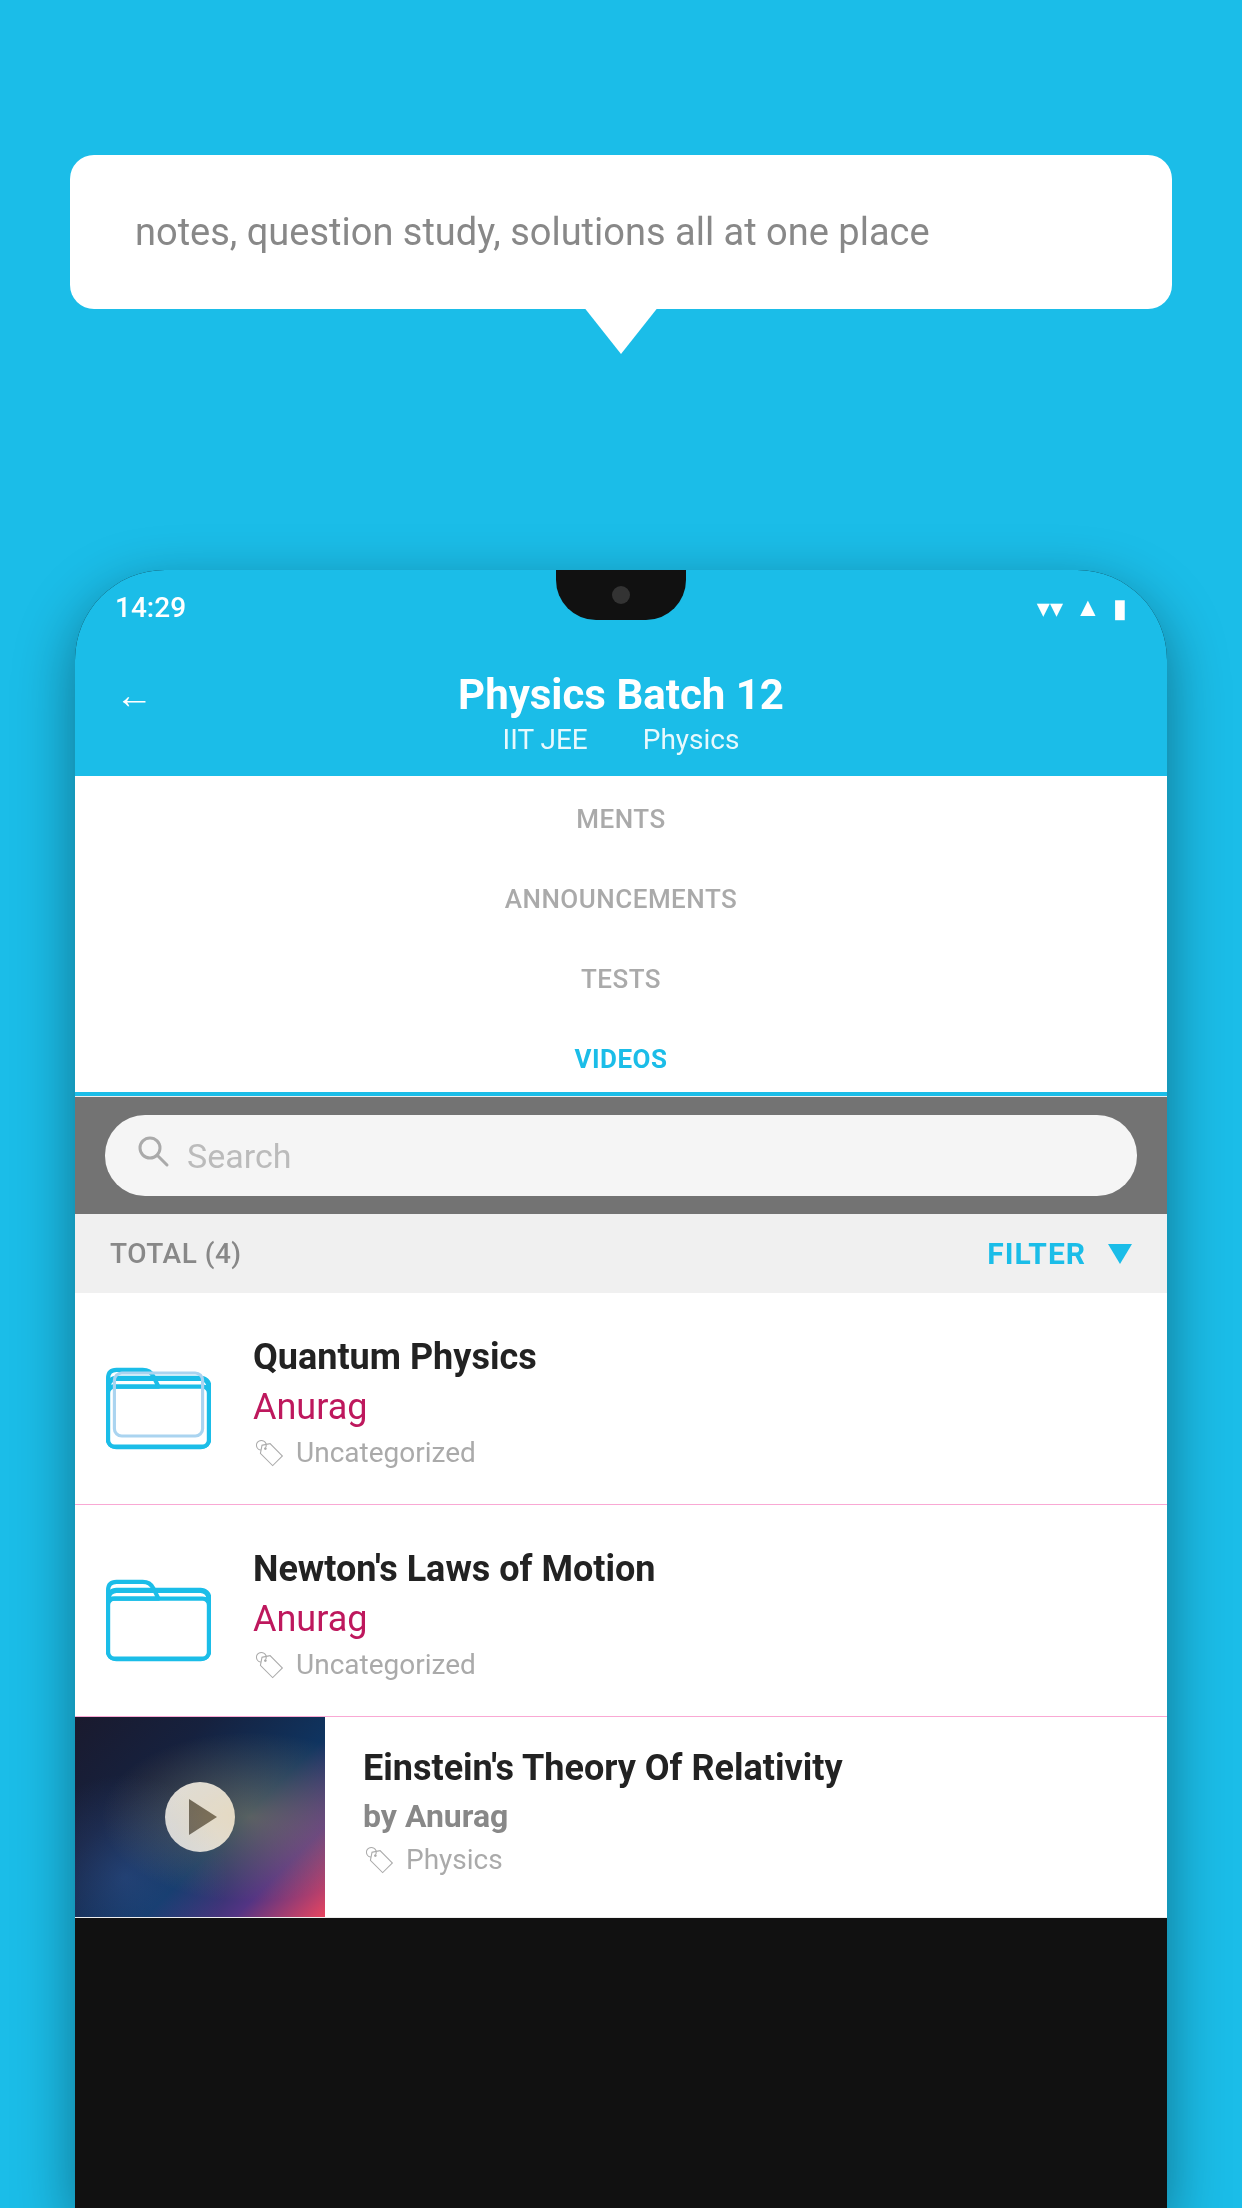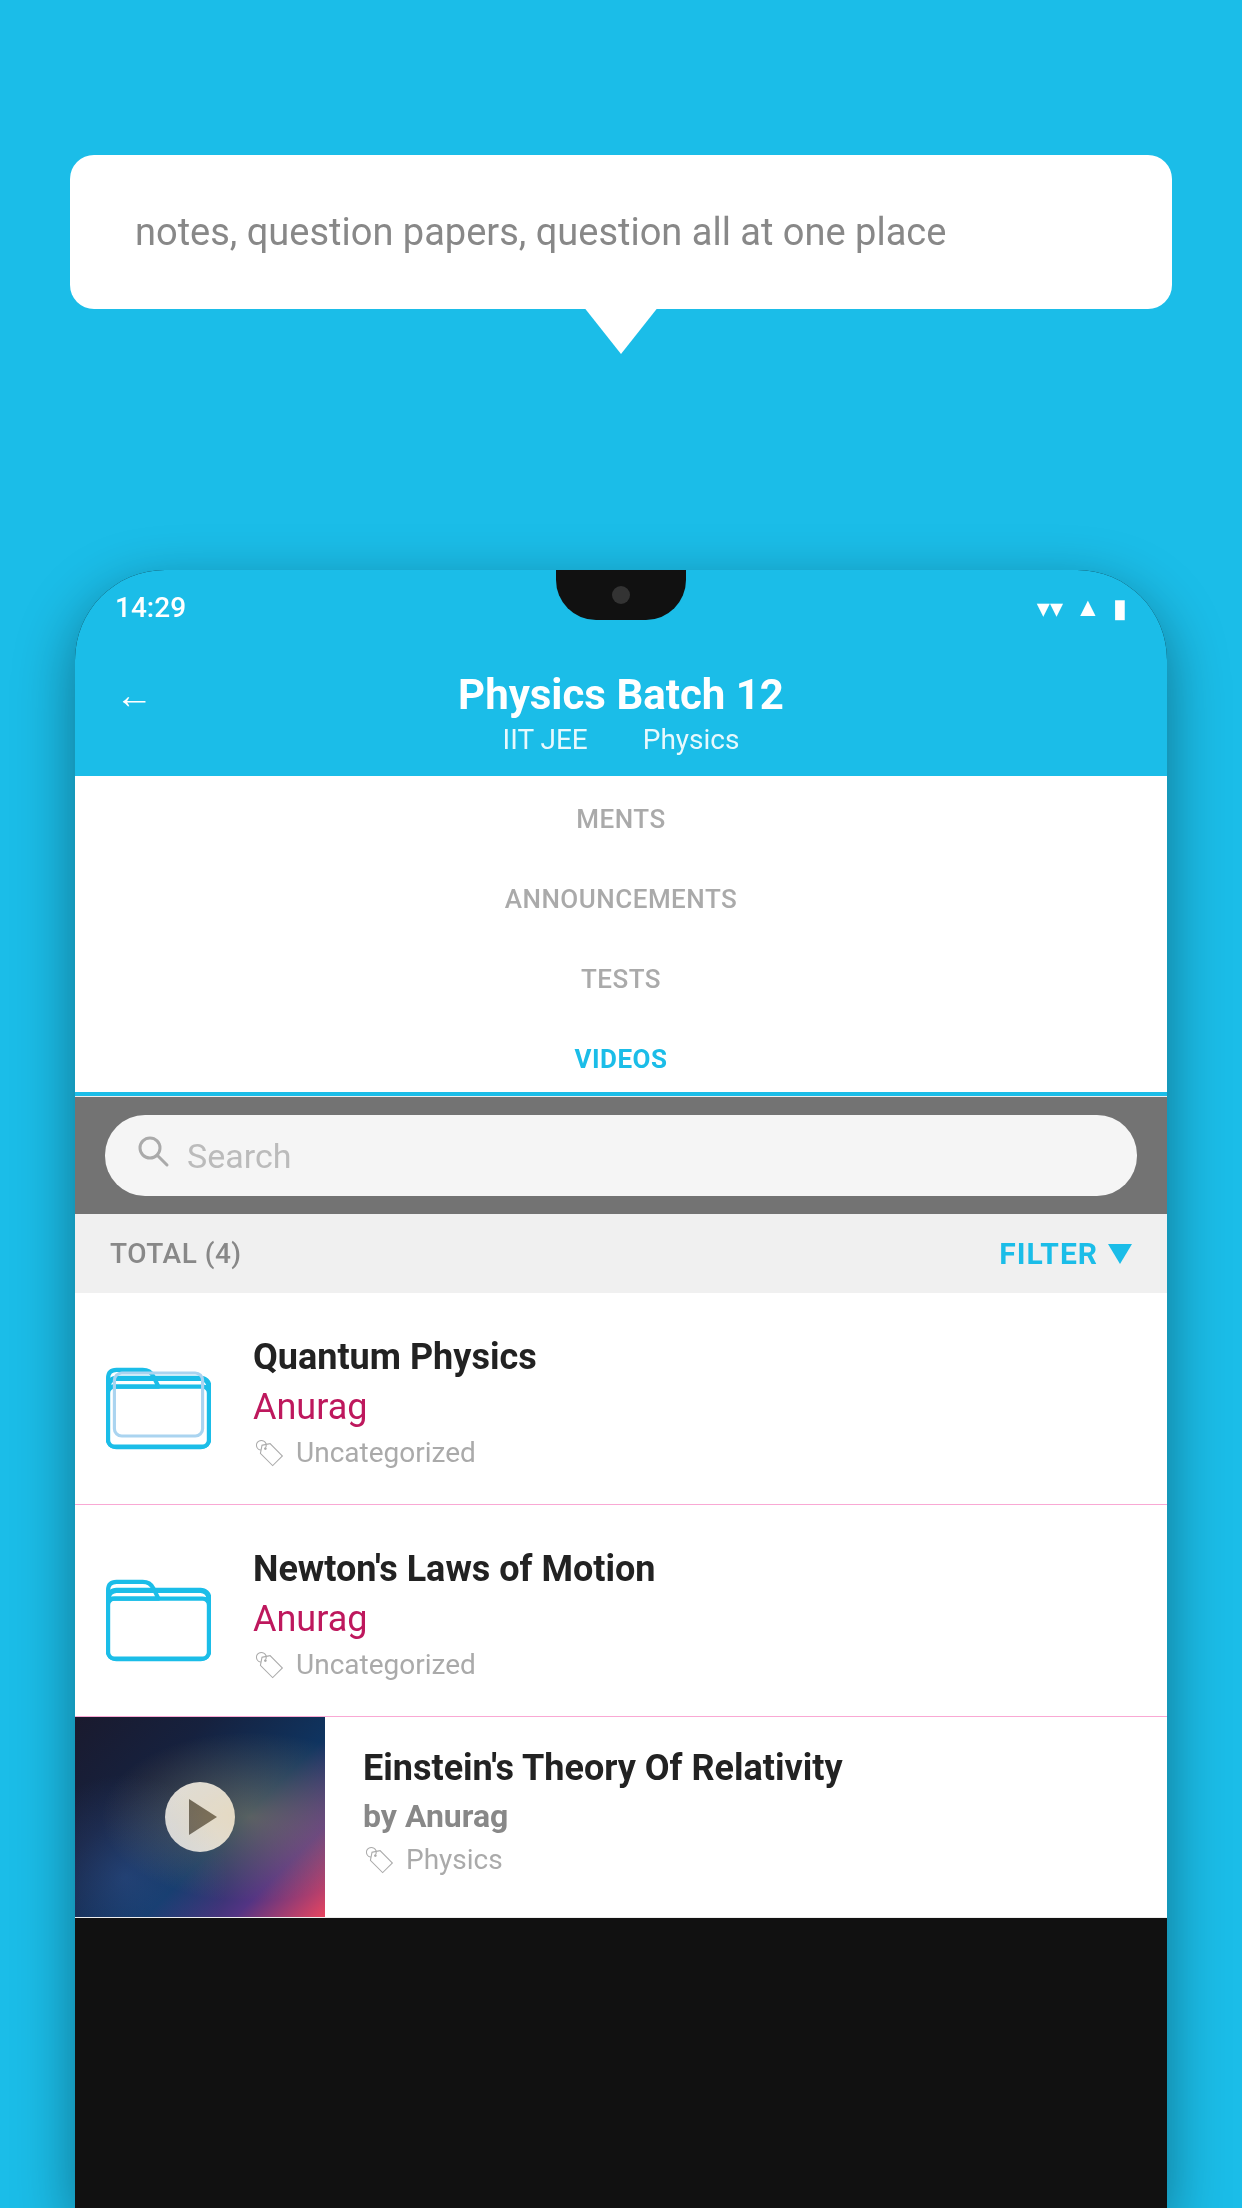--- a/index.html
+++ b/index.html
@@ -228,21 +228,21 @@
       font-weight: 500;
       letter-spacing: 0.5px;
     }
 
     .filter-btn {
       color: #1bbde8;
       font-size: 30px;
       font-weight: 700;
       display: flex;
       align-items: center;
-      gap: 10px;
+      gap: 22px;
       letter-spacing: 1px;
     }
 
     .filter-triangle {
       width: 0;
       height: 0;
       border-left: 12px solid transparent;
       border-right: 12px solid transparent;
       border-top: 20px solid #1bbde8;
     }
@@ -375,21 +375,21 @@
       gap: 10px;
       color: #aaa;
       font-size: 28px;
     }
   </style>
 </head>
 <body>
 
 <div class="speech-bubble-container">
   <div class="speech-bubble">
-    <div class="bubble-subtitle">notes, question papers, question all at one place</div>
+    <div class="bubble-subtitle">notes, question study, solutions all at one place</div>
   </div>
 </div>
 
 <div class="phone-frame">
 
   <div class="phone-notch-bar">
     <span class="status-time">14:29</span>
     <div class="notch">
       <div class="camera-dot"></div>
     </div>

